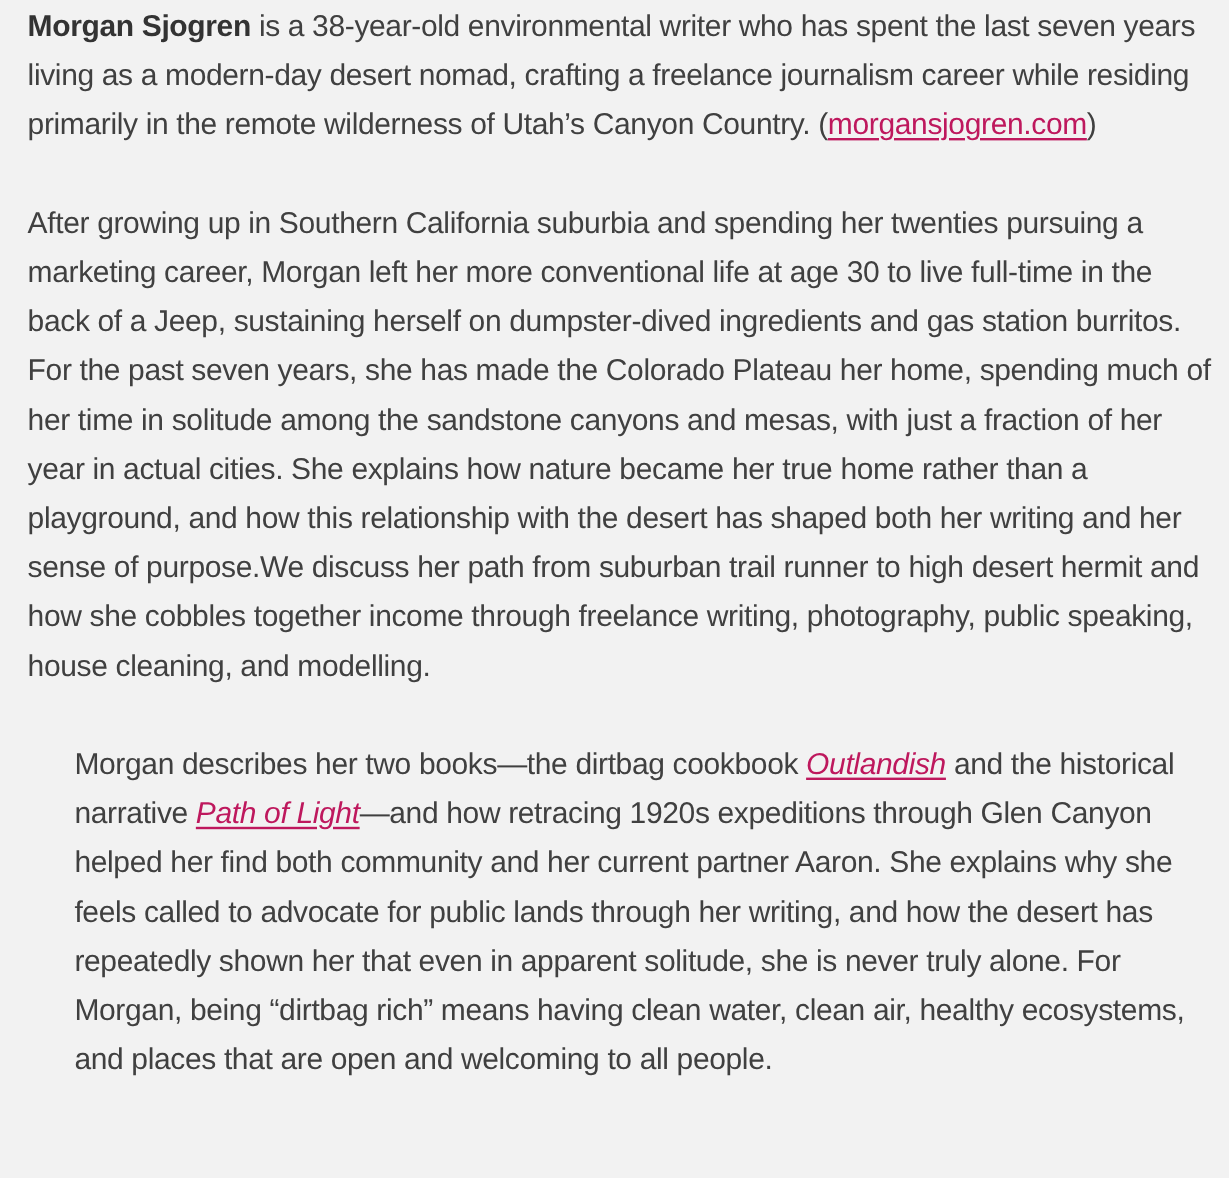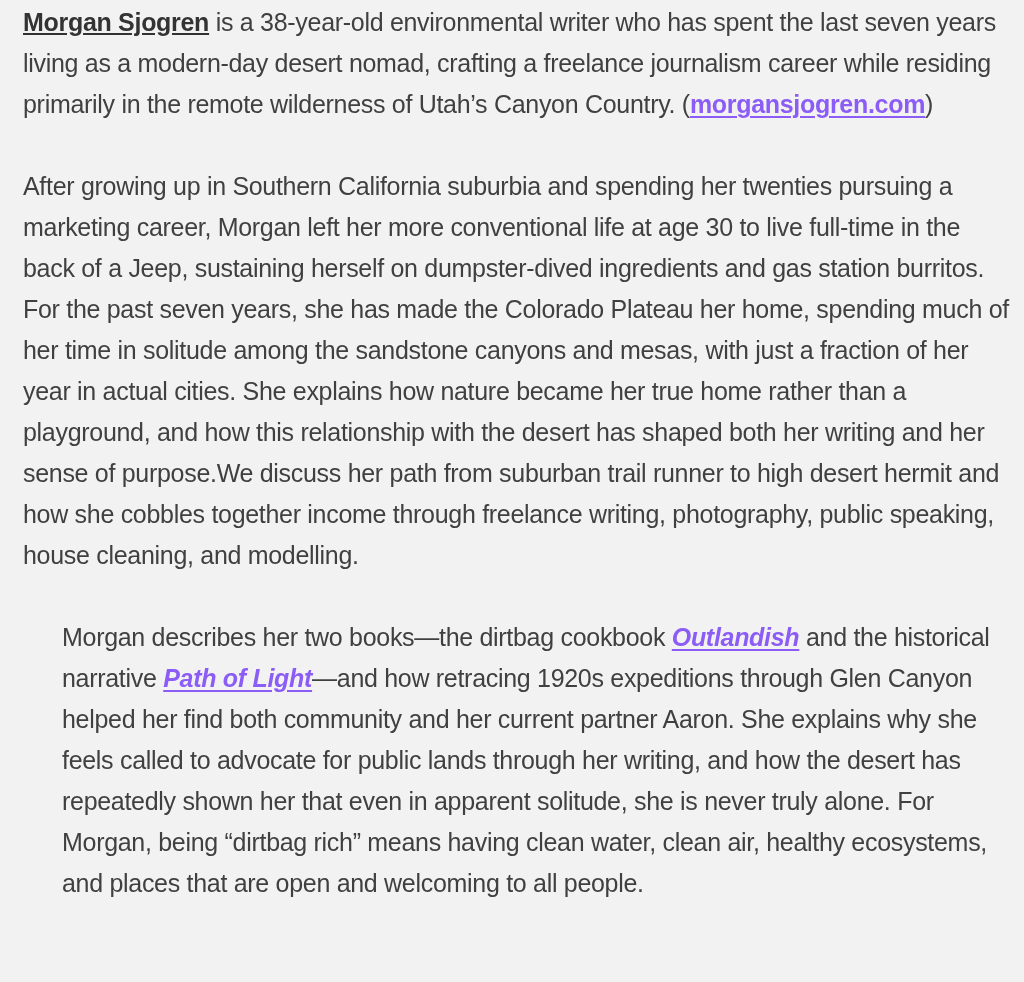--- a/index.html
+++ b/index.html
@@ -26,29 +26,27 @@
   .article p {
     margin: 0 0 41px 0;
   }
   .article p:last-child {
     margin-bottom: 0;
     margin-left: 39px;
   }
   .article strong {
     font-weight: 700;
     color: #333333;
-    text-decoration: underline;
   }
   a.link {
-    color: #8b5cf6;
+    color: #be185d;
     text-decoration: underline;
     text-decoration-thickness: 2px;
     text-underline-offset: 3px;
     cursor: pointer;
-    font-weight: bold;
   }
   a.link.italic {
     font-style: italic;
   }
 </style>
 </head>
 <body>
 
 <div class="page">
   <div class="article">

